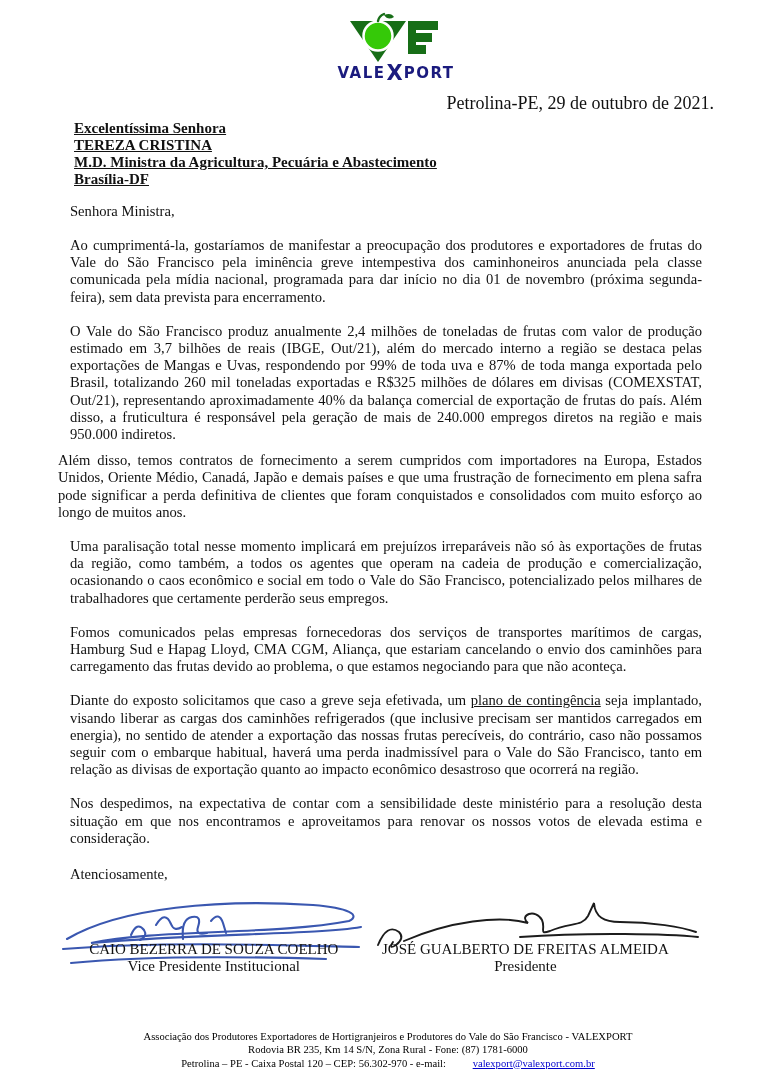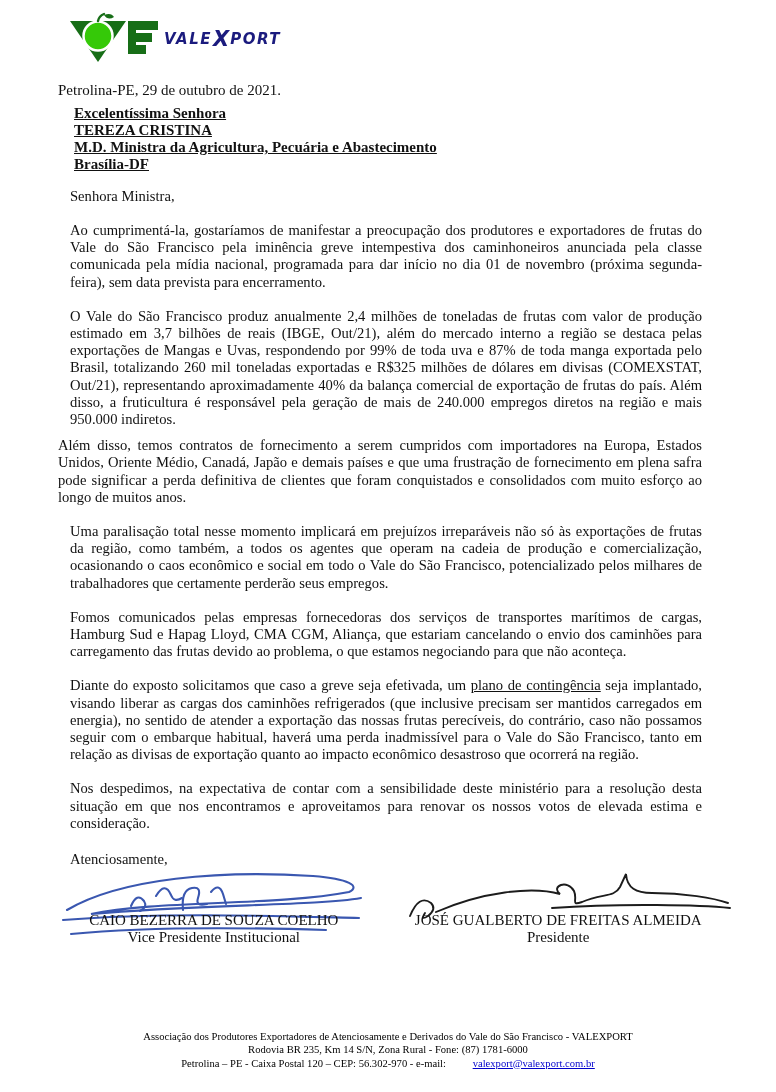--- a/index.html
+++ b/index.html
@@ -17,44 +17,44 @@
     width:776px;height:1092px;
     margin:0 auto;
     box-sizing:border-box;
     padding:12px 62px 0 58px;
     background:#ffffff;
     font-family:"Liberation Serif", serif;
     color:var(--text-black);
     overflow:hidden;
   }
   
-  .logo-block{display:flex;flex-direction:row;align-items:center;transform:translateX(10px);font-style:italic;}
+  .logo-block{display:flex;flex-direction:column;align-items:center;transform:translateX(10px);}
   .logo-emblem{display:block;}
   .logo-word{
     font-family:"DejaVu Sans", sans-serif;
     font-weight:800;color:var(--logo-navy);
     font-size:15px;letter-spacing:1.5px;line-height:16px;
     display:flex;align-items:center;margin-top:1px;
   }
   .logo-word .big-x{font-size:21px;letter-spacing:0;margin:0 1px;}
   
-  .date-line{text-align:left;font-size:15px;margin-top:18px;}
+  .date-line{text-align:right;font-size:18px;margin-top:12px;}
   .recipient{font-weight:bold;font-size:15px;line-height:17px;margin-top:6px;padding-left:16px;text-decoration:underline;}
   .salutation{font-size:14.6px;margin-top:15px;padding-left:12px;}
   
   p.para{
     font-size:14.6px;line-height:17.2px;text-align:justify;
     margin:17px 12px 0 0;padding-left:12px;
   }
   p.para.no-indent{padding-left:0;}
   p.para.tight{margin-top:9px;}
   .uline{text-decoration:underline;}
   .closing{font-size:14.6px;margin-top:19px;padding-left:12px;}
   
-  .signatures{display:flex;justify-content:space-between;margin-top:44px;}
+  .signatures{display:flex;justify-content:flex-start;margin-top:58px;}
   .sig{position:relative;width:47.5%;text-align:center;}
   .sig .scrawl{position:absolute;left:0;right:0;margin:0 auto;pointer-events:none;}
   .sig-left .scrawl{top:-44px;}
   .sig-right .scrawl{top:-40px;}
   .sig-name{font-size:15px;line-height:17px;position:relative;}
   .sig-title{font-size:15px;line-height:17px;position:relative;}
   
   .footer{
     position:absolute;left:0;right:0;bottom:22px;
     text-align:center;font-size:10.6px;line-height:13.5px;color:#000;
@@ -132,18 +132,18 @@
           <path d="M34 40 C 80 20, 130 14, 158 22 C 148 14, 166 7, 172 19 C 176 28, 168 34, 180 30 C 200 21, 212 26, 218 15 L 224 2 C 225 16, 234 21, 250 21 C 282 21, 312 26, 326 31"></path>
           <path d="M150 36 C 220 31, 300 33, 328 36"></path>
         </g>
       </svg>
       <div class="sig-name">JOSÉ GUALBERTO DE FREITAS ALMEIDA</div>
       <div class="sig-title">Presidente</div>
     </div>
   </div>
 
   <div class="footer">
-    <div>Associação dos Produtores Exportadores de Atenciosamente e Derivados do Vale do São Francisco - VALEXPORT</div>
+    <div>Associação dos Produtores Exportadores de Hortigranjeiros e Produtores do Vale do São Francisco - VALEXPORT</div>
     <div>Rodovia BR 235, Km 14 S/N, Zona Rural - Fone: (87) 1781-6000</div>
     <div><span>Petrolina – PE  - Caixa Postal 120 – CEP: 56.302-970 - e-mail: </span><a href="#">valexport@valexport.com.br</a></div>
   </div>
 
 </div>
 
 </body></html>

